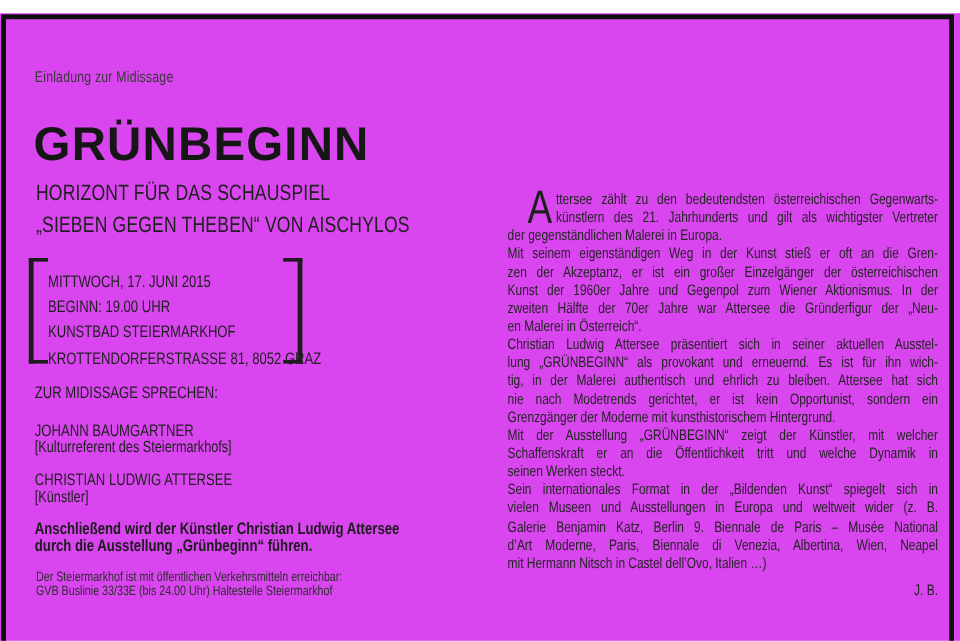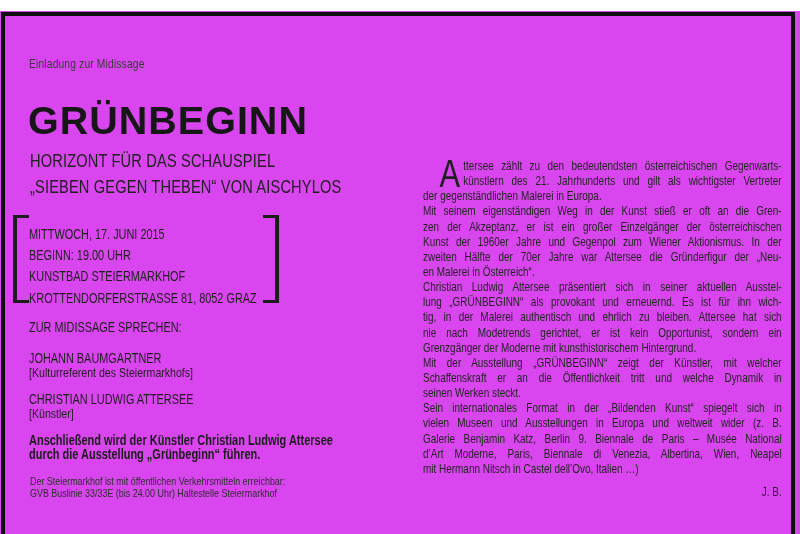--- a/index.html
+++ b/index.html
@@ -14,21 +14,21 @@
   
   .cx{transform:scaleX(0.79);transform-origin:0 0;}
 
   .kicker{position:absolute;left:29px;top:45px;font-size:13px;line-height:15px;
           color:#3a3a3a;letter-spacing:0.2px;white-space:nowrap;}
   .title{position:absolute;left:28px;top:89px;margin:0;font-size:39.5px;line-height:40px;
          font-weight:bold;letter-spacing:1px;color:#161616;white-space:nowrap;}
   .subtitle{position:absolute;left:30px;top:137px;font-size:18.5px;line-height:26px;
             color:#202020;white-space:nowrap;letter-spacing:0.2px;}
 
-  .datebox{position:absolute;left:13px;top:204px;width:266px;height:88px;}
+  .datebox{position:absolute;left:24px;top:204px;width:228px;height:88px;}
   .br{position:absolute;top:0;bottom:0;width:16px;box-sizing:border-box;
       border-top:3px solid #1c1c1c;border-bottom:3px solid #1c1c1c;}
   .brl{left:0;border-left:4px solid #1c1c1c;}
   .brr{right:0;border-right:4px solid #1c1c1c;}
   .datetext{position:absolute;left:16px;top:9px;font-size:13.8px;line-height:21.2px;
             white-space:nowrap;color:#1f1f1f;}
 
   .speakhead{position:absolute;left:29px;top:309px;font-size:13.8px;white-space:nowrap;color:#1f1f1f;}
   .speaker{white-space:nowrap;color:#1f1f1f;}
   .speaker .sname{font-size:13.8px;line-height:13.6px;}

